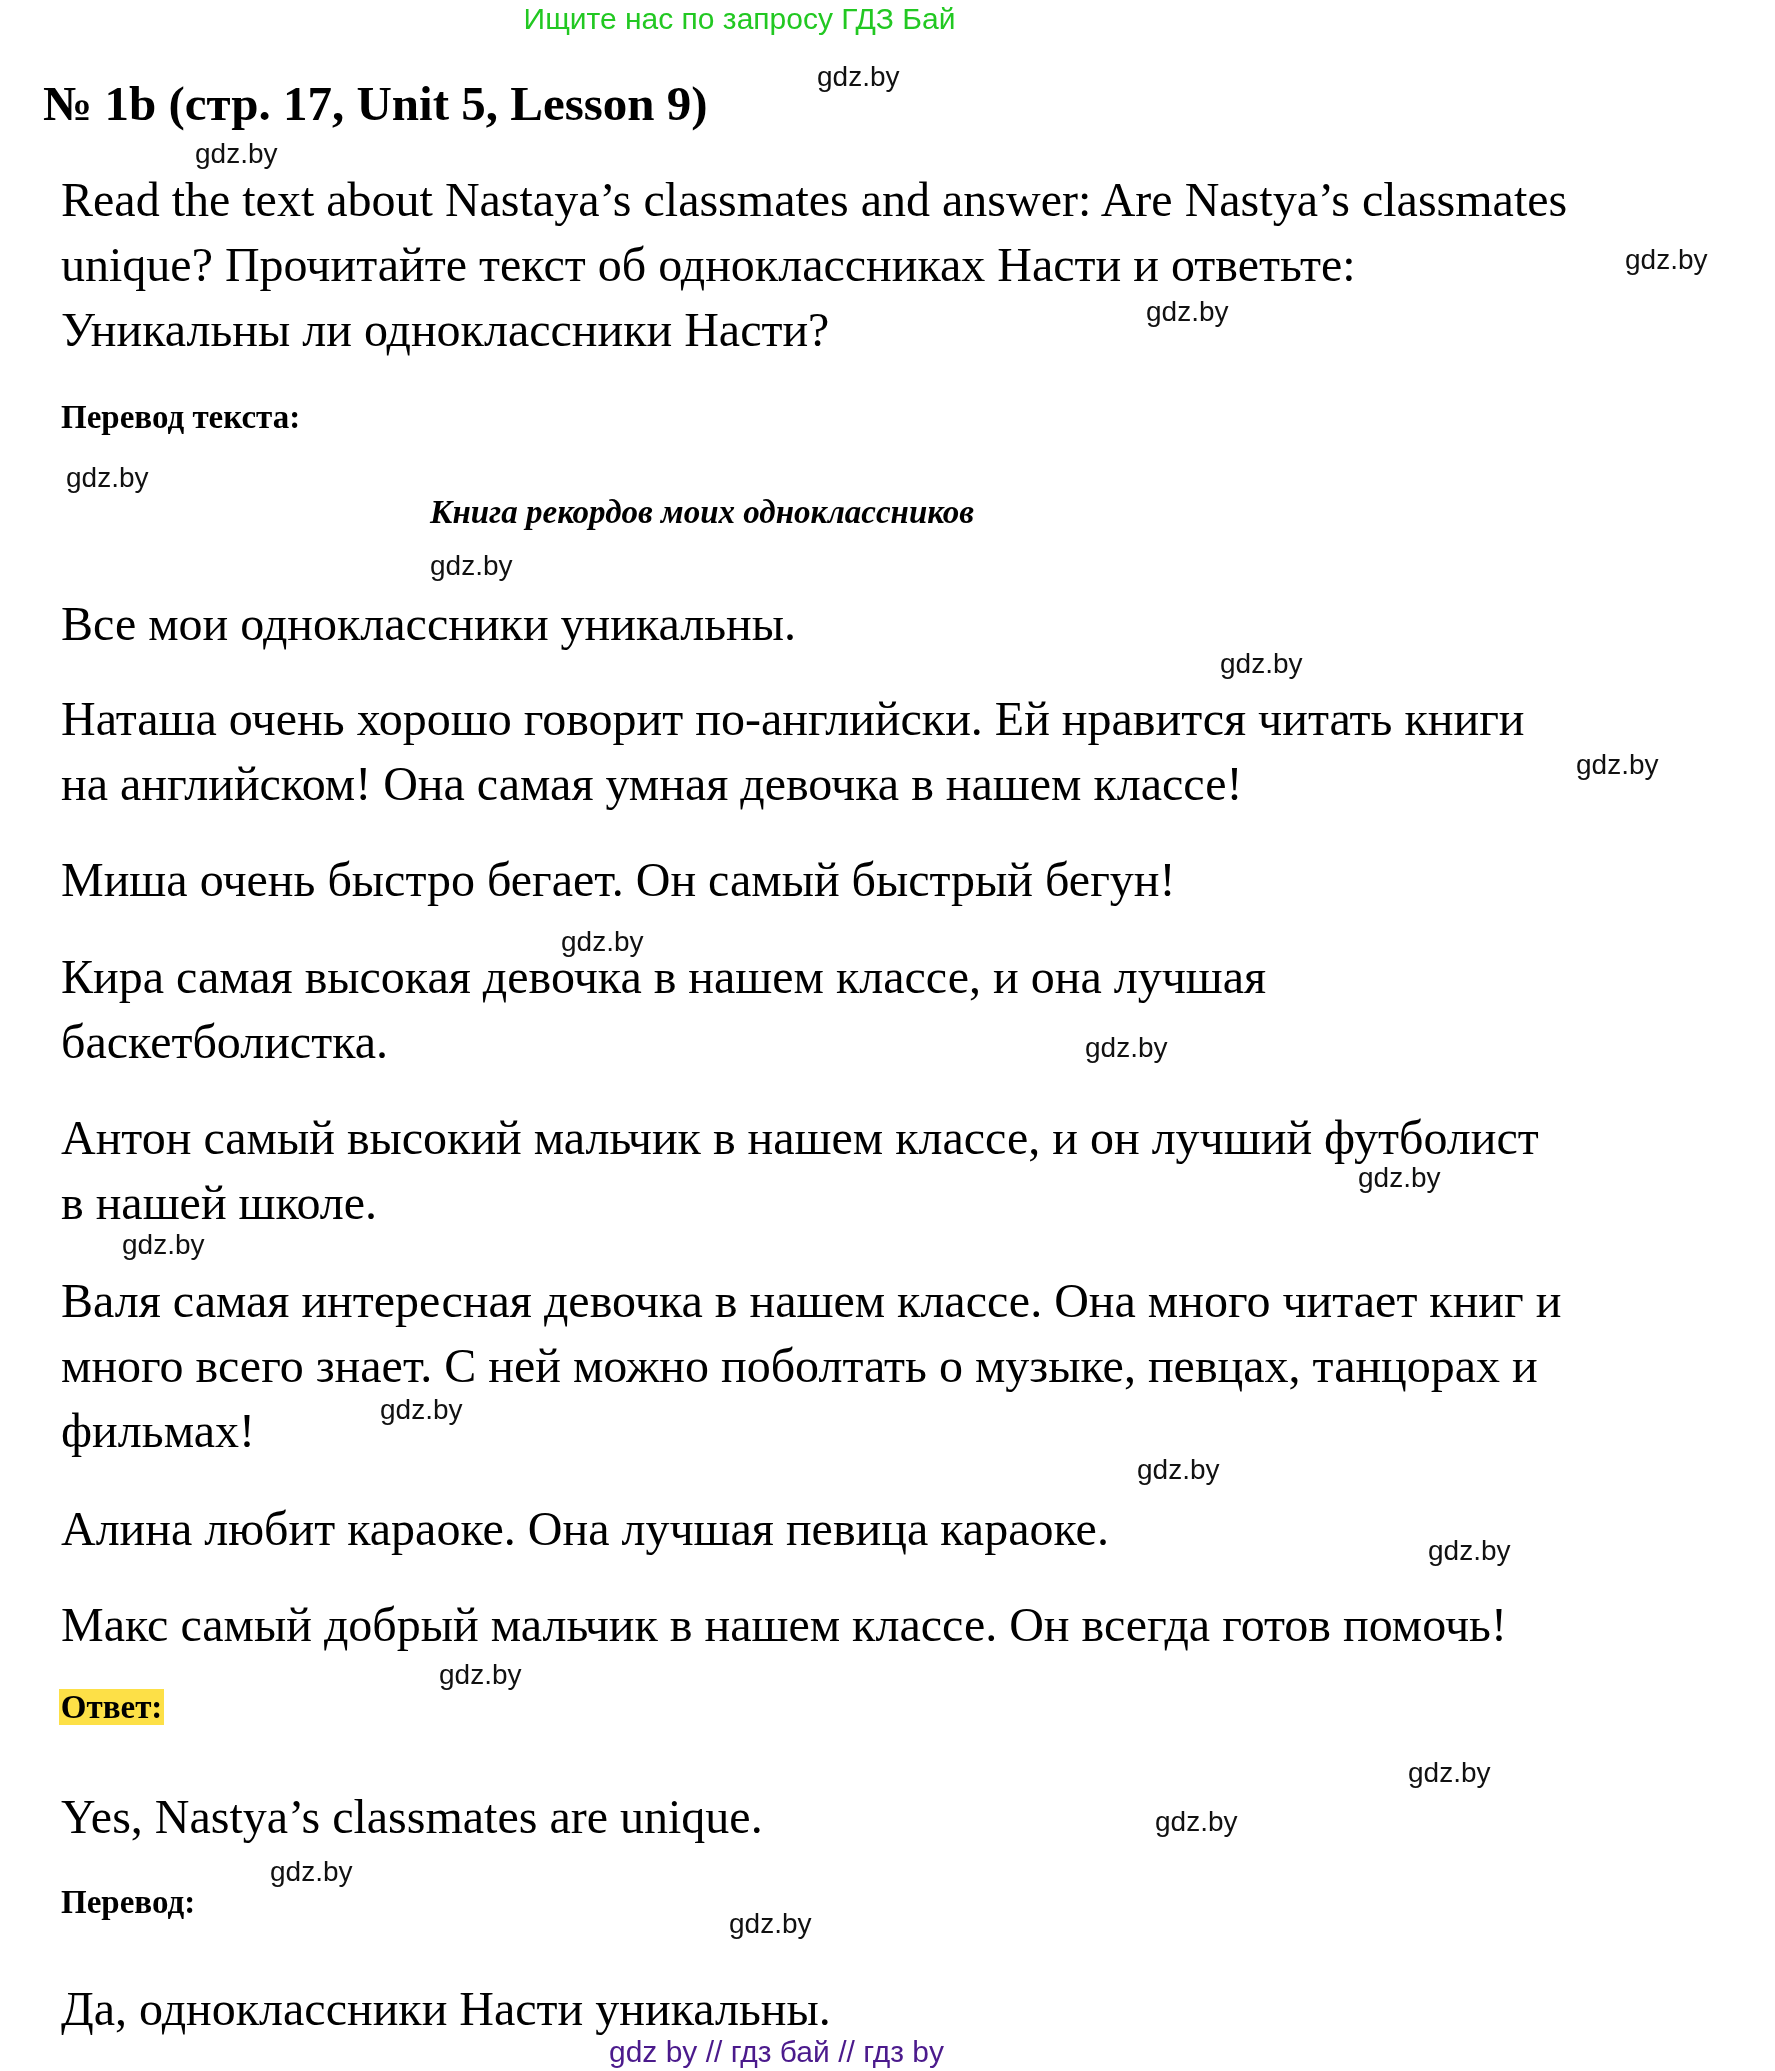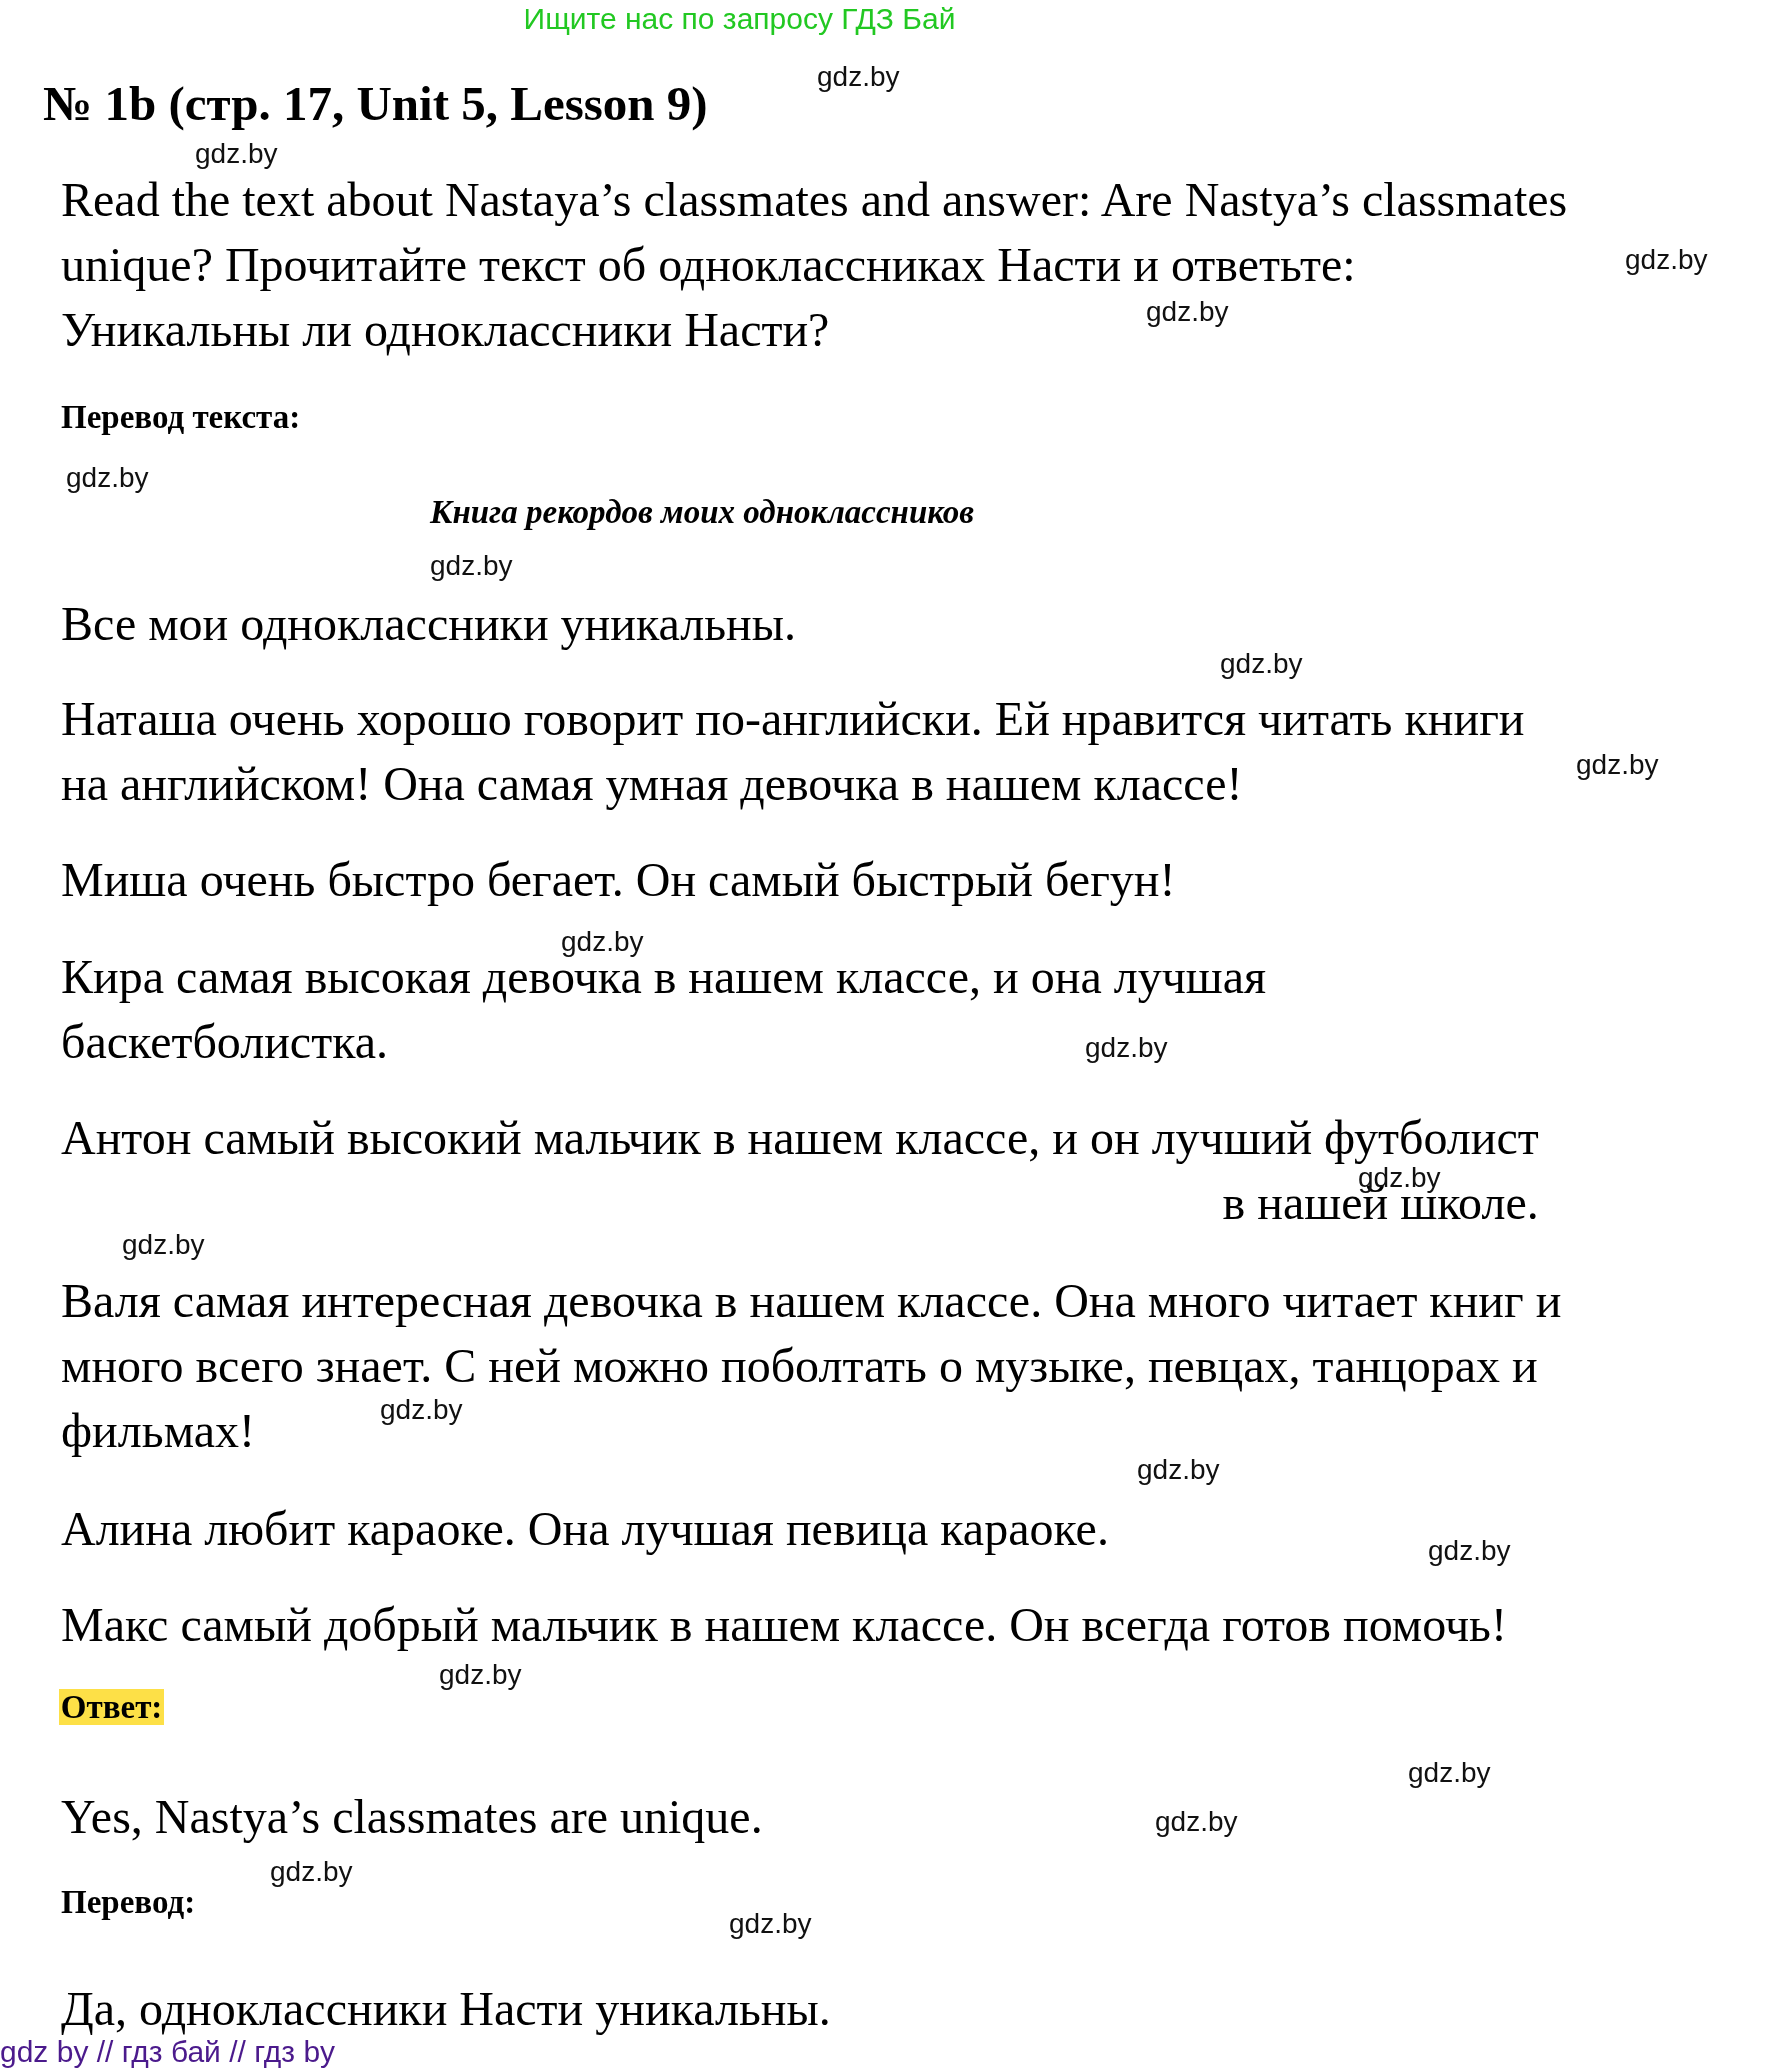--- a/index.html
+++ b/index.html
@@ -6,21 +6,21 @@
   body { width: 1775px; height: 2071px; position: relative; overflow: hidden; }
   .serif { font-family: "Liberation Serif", "DejaVu Serif", serif; color: #000; }
   .sans { font-family: "Liberation Sans", "DejaVu Sans", sans-serif; }
   .abs { position: absolute; white-space: nowrap; }
   .top-banner { left: 0; width: 1479px; top: 1.8px; text-align: center; font-size: 30px; color: #22c822; }
   .title { left: 43px; top: 75px; font-size: 49px; font-weight: bold; }
   .para { font-size: 48px; line-height: 65px; }
   .heading { font-size: 33px; font-weight: bold; }
   .wm { font-size: 28px; color: #111; }
   .answer-label { background: #fde047; padding: 0 1.8px; }
-  .footer { left: 0; width: 1553px; top: 2035px; font-size: 30px; color: #4b1a8c; }
+  .footer { left: 0; width: 1553px; top: 2035px; text-align: center; font-size: 30px; color: #4b1a8c; }
 </style>
 </head>
 <body>
 
 <div class="abs sans top-banner">Ищите нас по запросу ГДЗ Бай</div>
 
 <div class="abs serif title">№ 1b (стр. 17, Unit 5, Lesson 9)</div>
 
 <div class="abs serif para" style="left:61px;top:167px;">
   <div>Read the text about Nastaya’s classmates and answer: Are Nastya’s classmates</div>
@@ -43,21 +43,21 @@
 
 <div class="abs serif para" style="left:61px;top:847px;">
     <div>Миша очень быстро бегает. Он самый быстрый бегун!</div>
   </div>
 
 <div class="abs serif para" style="left:61px;top:944px;">
   <div>Кира самая высокая девочка в нашем классе, и она лучшая</div>
   <div>баскетболистка.</div>
 </div>
 
-<div class="abs serif para" style="left:61px;top:1105px;text-align:right;">
+<div class="abs serif para" style="left:61px;top:1105px;">
   <div>Антон самый высокий мальчик в нашем классе, и он лучший футболист</div>
   <div>в нашей школе.</div>
 </div>
 
 <div class="abs serif para" style="left:61px;top:1268px;">
   <div>Валя самая интересная девочка в нашем классе. Она много читает книг и</div>
   <div>много всего знает. С ней можно поболтать о музыке, певцах, танцорах и</div>
   <div>фильмах!</div>
 </div>
 

